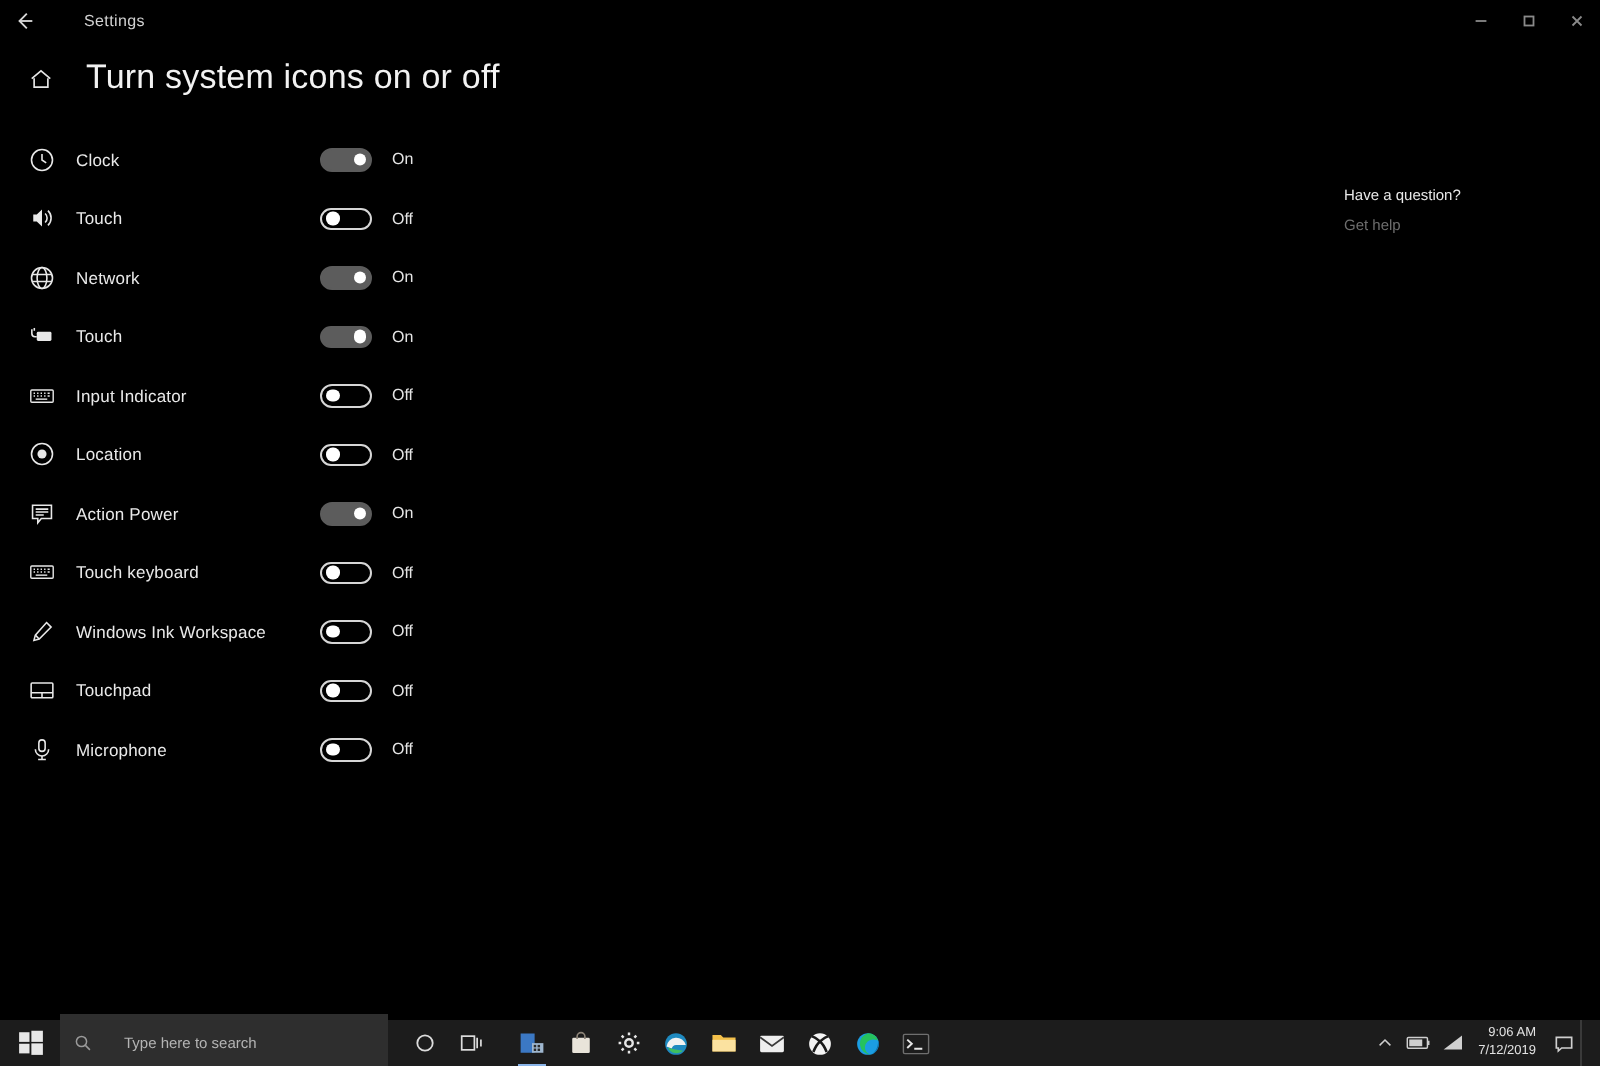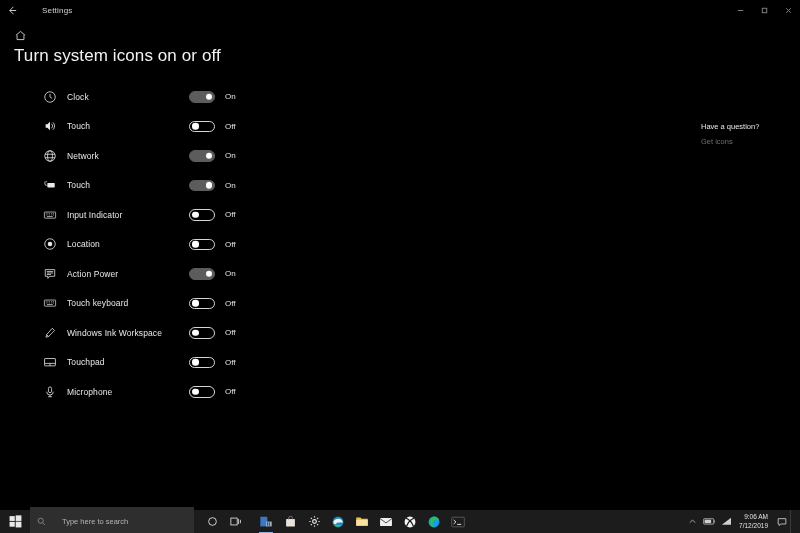--- a/index.html
+++ b/index.html
@@ -27,31 +27,30 @@
   }
   .win-controls { position:absolute; right:0; top:0; height:20px; display:flex; }
   .win-btn {
     width:24px; height:20px; display:flex; align-items:center; justify-content:center;
     color:#8a8a8a;
   }
   .win-btn svg { display:block; }
 
   
   .page-header {
-    display:flex; gap:4px;
+    display:flex; align-items:center; gap:16px;
     padding:9px 0 0 14px;
-    flex-direction:column;
   }
   .home-icon { color:#e6e6e6; display:flex; align-items:center; }
   .page-title {
     font-size:17px; color:#f2f2f2; font-weight:400; letter-spacing:.1px;
   }
 
   
-  .content { position:relative; padding-top:16px;margin-left:29px; }
+  .content { position:relative; padding-top:16px; }
 
   .toggle-list { padding-left:14px; }
 
   .toggle-row {
     display:flex; align-items:center; height:29.5px;
   }
   .row-icon {
     width:24px; min-width:24px; display:flex; align-items:center; justify-content:flex-start;
     color:#e8e8e8;
   }
@@ -71,21 +70,21 @@
     width:6.5px; height:6.5px; border-radius:50%; background:#fff;
   }
   .switch.on .knob { right:3px; }
   .switch.off .knob { left:3px; }
 
   .switch-state {
     font-size:8px; color:#e4e4e4; margin-left:10px; width:20px;
   }
 
   
-  .help-panel { position:absolute; left:672px; top:56px; }
+  .help-panel { position:absolute; left:672px; top:44px; }
   .help-title { font-size:7.5px; color:#e8e8e8; margin-bottom:6px; }
   .help-link { font-size:7.5px; color:#6e6e6e; }
 
   
   .taskbar {
     position:absolute; left:0; top:510px; width:800px; height:23px;
     background:#1c1c1c; display:flex; align-items:center;
   }
   .start-btn {
     width:30px; height:23px; display:flex; align-items:center; justify-content:center;
@@ -333,21 +332,21 @@
             <span class="track"></span>
             <span class="knob"></span>
           </span>
         <span class="switch-state">Off</span>
       </div>
 
     </div>
 
     <div class="help-panel">
       <div class="help-title">Have a question?</div>
-      <div class="help-link">Get icons</div>
+      <div class="help-link">Get help</div>
     </div>
   </div>
 </div>
 
 <div class="taskbar">
 
   <div class="start-btn">
     <svg width="13" height="13" viewBox="0 0 14 14" fill="#e8e8e8">
       <rect x="0.6" y="1.2" width="5.6" height="5.2"></rect>
         <rect x="7.2" y="0.4" width="6.2" height="6"></rect>

